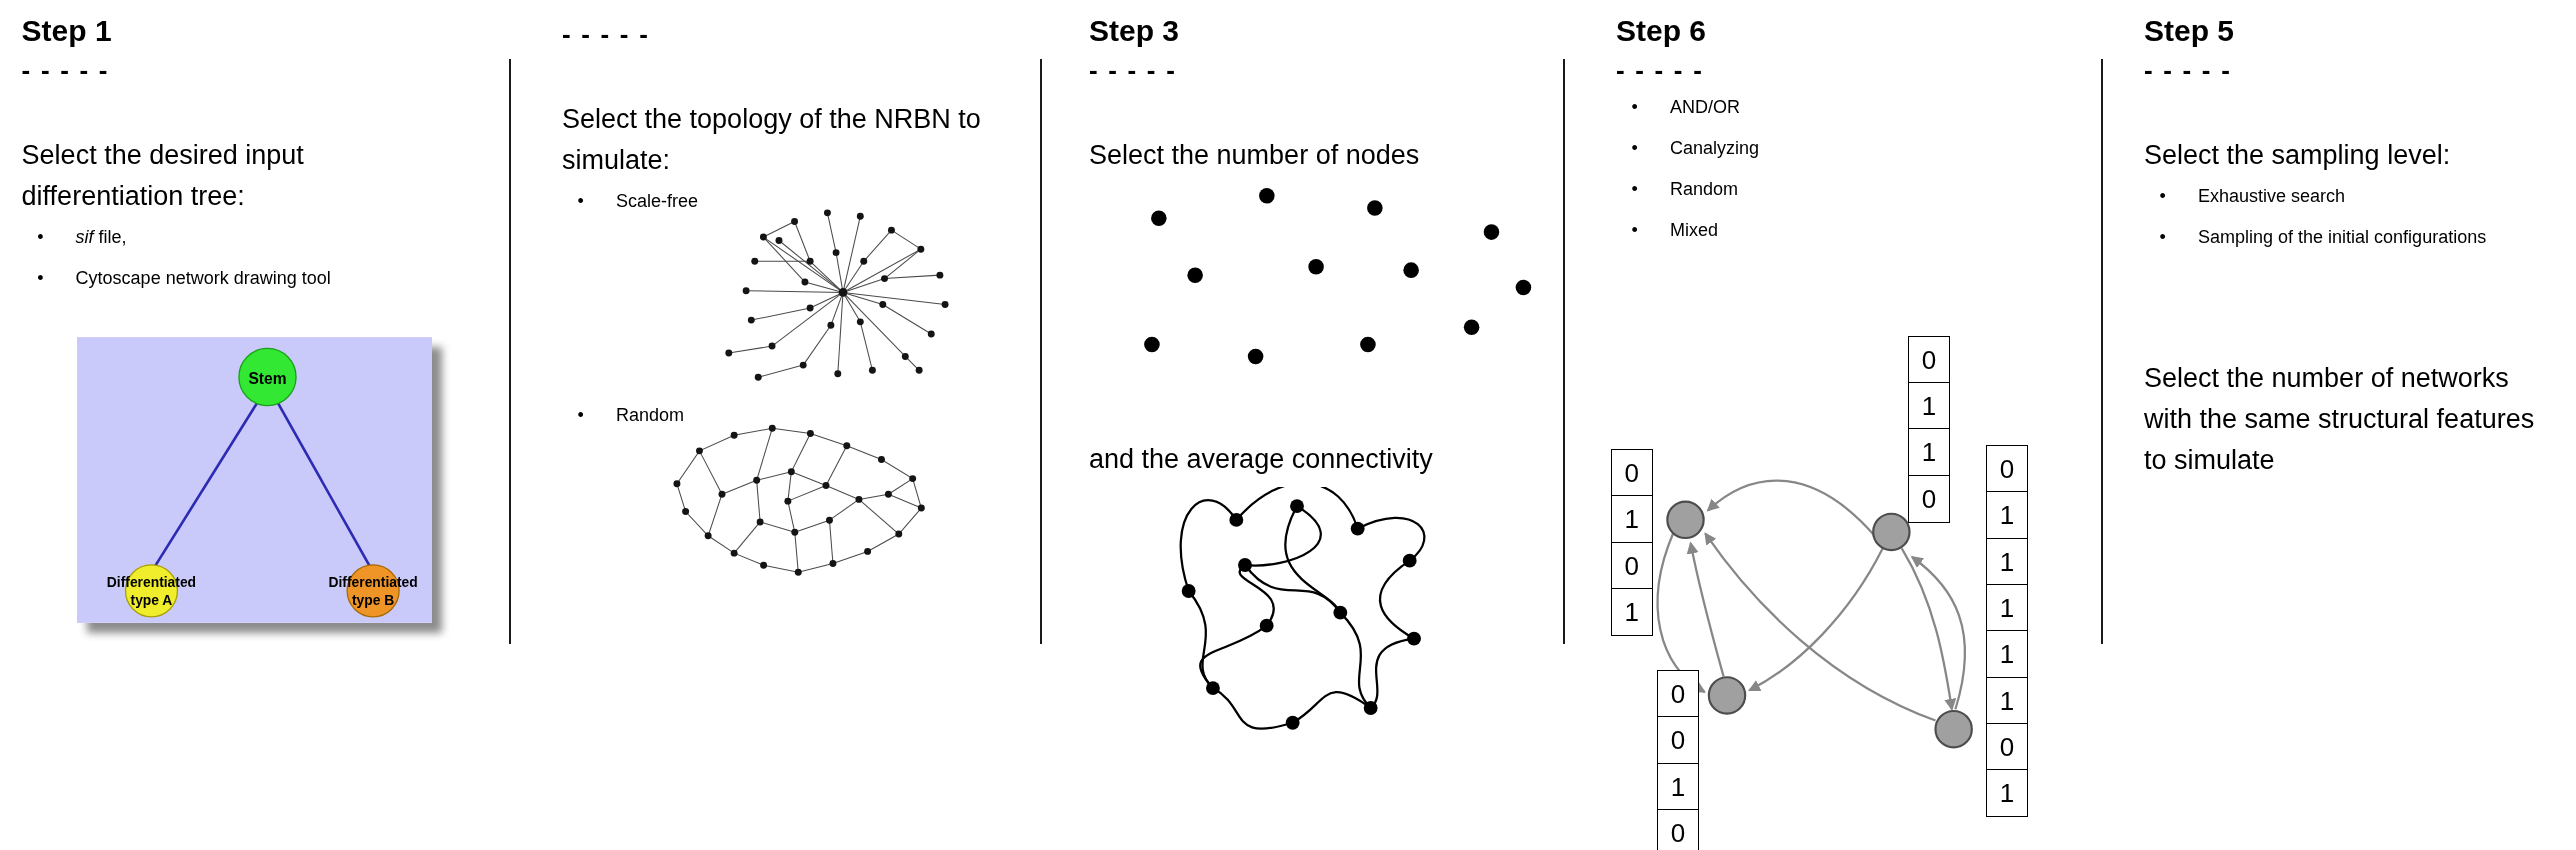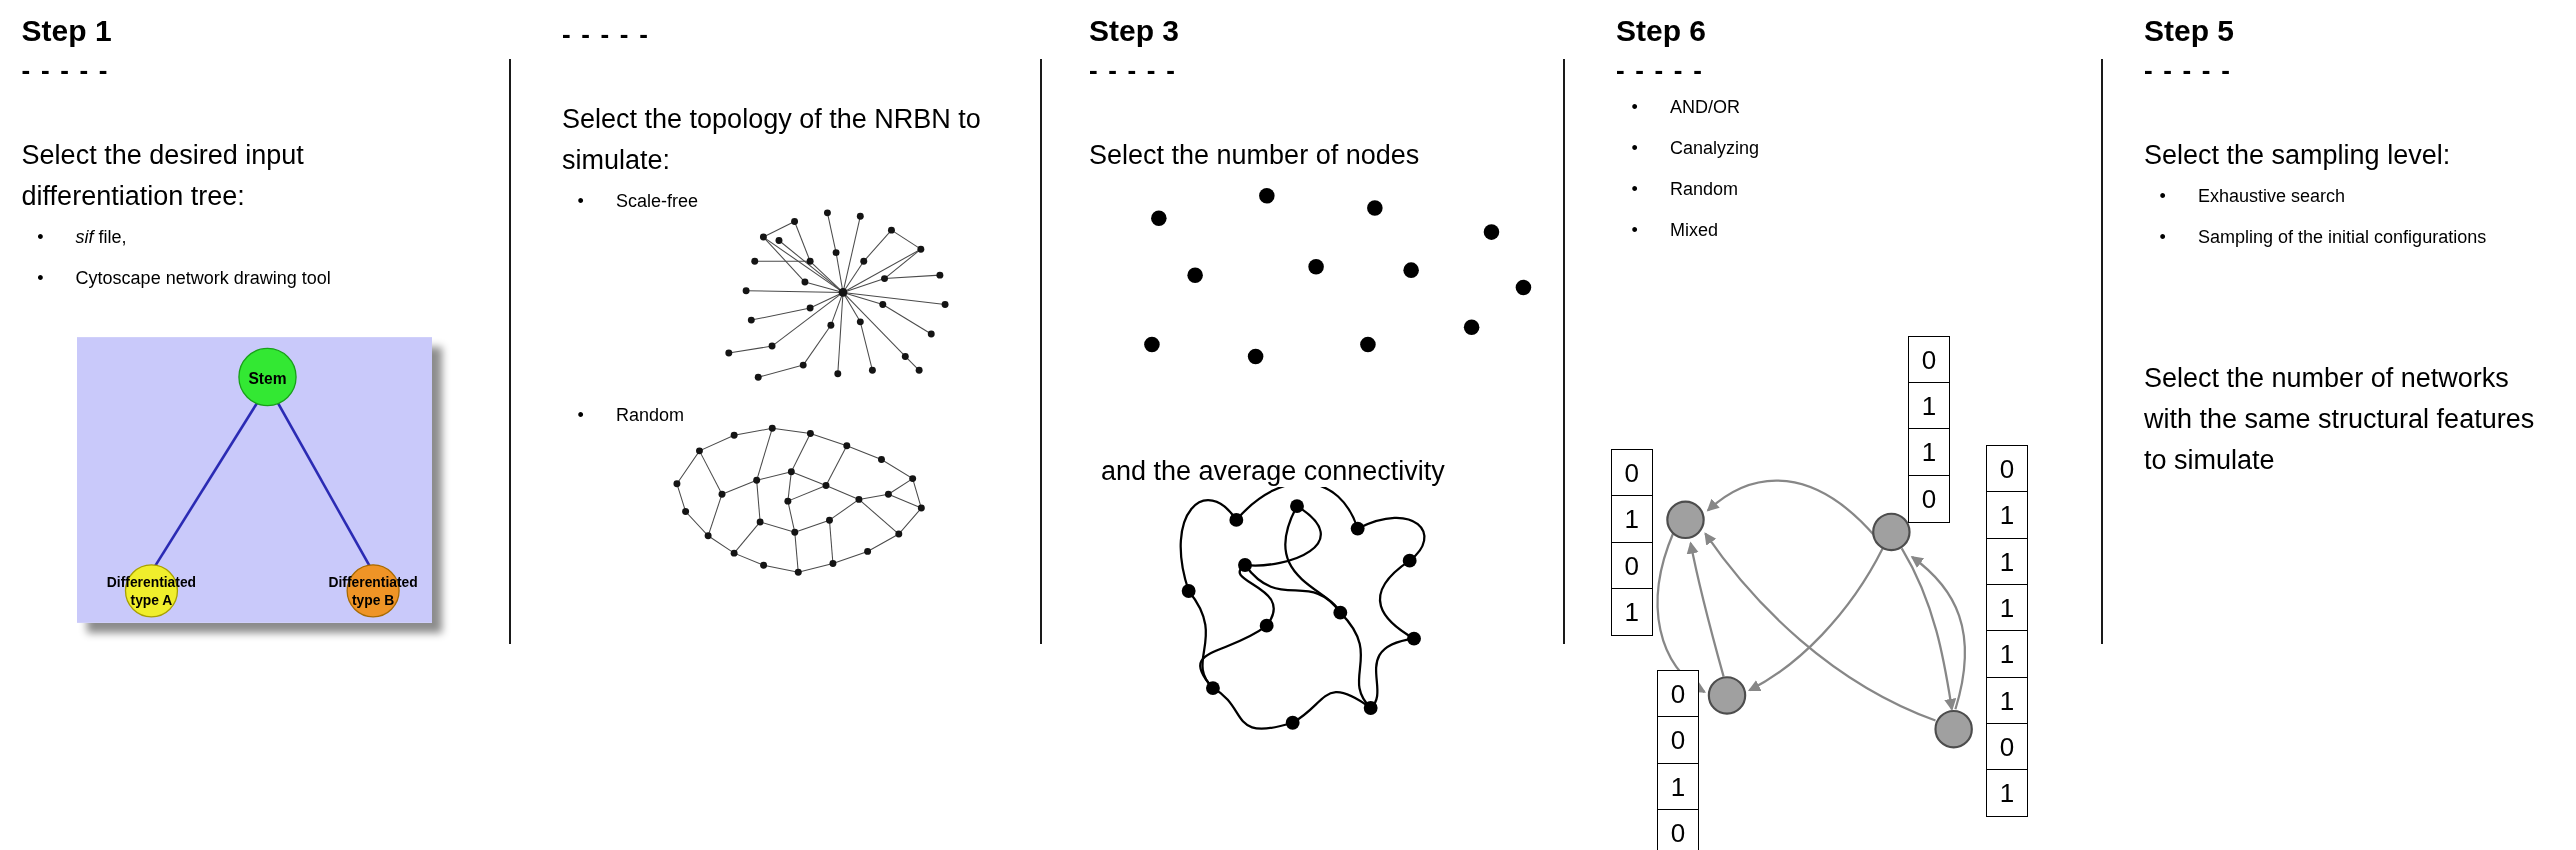--- a/index.html
+++ b/index.html
@@ -220,21 +220,21 @@
           <circle cx="252" cy="98" r="9"></circle>
         <circle cx="362" cy="102" r="9"></circle>
           <circle cx="492" cy="122" r="9"></circle>
           <circle cx="62" cy="188" r="9"></circle>
         <circle cx="182" cy="202" r="9"></circle>
           <circle cx="312" cy="188" r="9"></circle>
           <circle cx="432" cy="168" r="9"></circle>
       </g>
     </svg>
 
-    <p class="body" style="position:absolute;left:0;top:426px;margin:12px"><span>and the </span><b>average connectivity</b><span></span></p>
+    <p class="body" style="position:absolute;left:0;top:426px;margin:0"><span>and the </span><b>average connectivity</b><span></span></p>
 
     <svg class="netsvg" style="left:65px;top:474px" viewBox="0 0 330 300" width="286" height="260">
       <g class="tangle-edges">
         <path d="M40,120 C 10,30 60,-15 95,38"></path>
         <path d="M95,38 C 150,-25 215,-15 235,48"></path>
         <path d="M235,48 C 300,15 335,55 295,85"></path>
         <path d="M295,85 C 235,125 265,155 300,175"></path>
         <path d="M300,175 C 225,185 275,235 250,255"></path>
         <path d="M250,255 C 195,215 200,250 160,272"></path>
         <path d="M160,272 C 85,295 110,255 68,232"></path>

